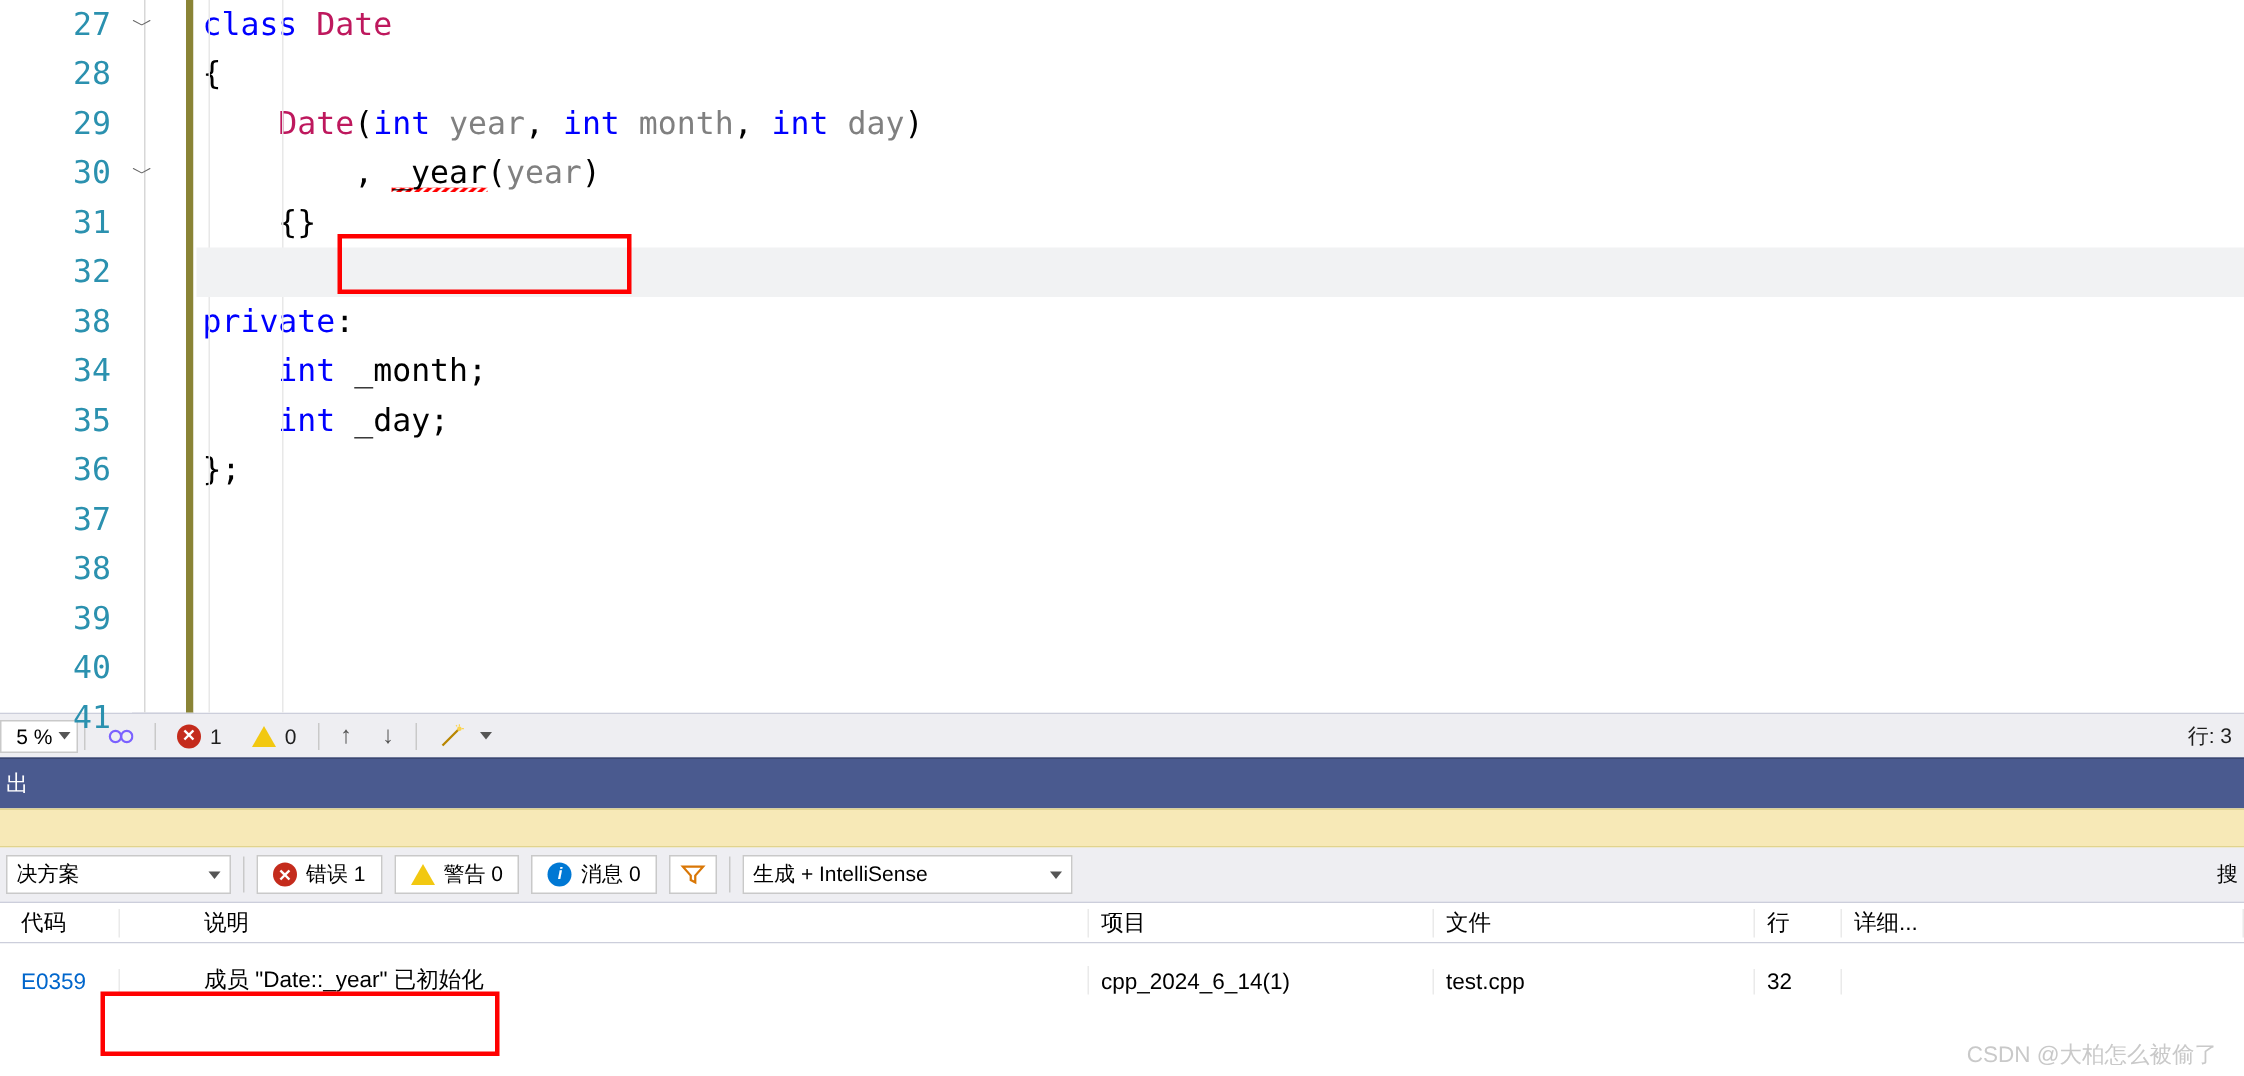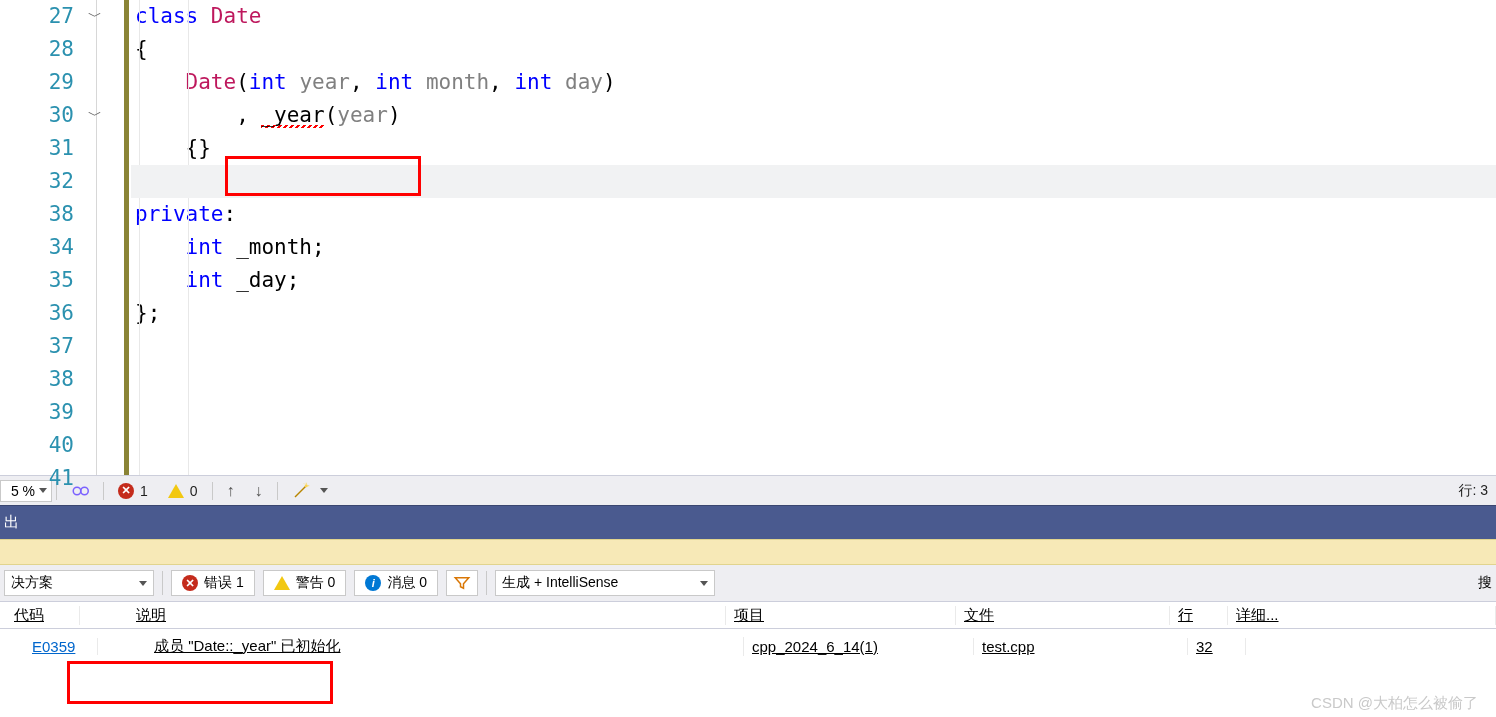--- a/index.html
+++ b/index.html
@@ -56,22 +56,22 @@
   .combo .tri { width:0;height:0;border-left:4px solid transparent;border-right:4px solid transparent;border-top:5px solid #555;}
   .pill { height:26px; display:flex; align-items:center; gap:6px; padding:0 10px; border:1px solid #c9c9c9; background:#fff; }
   .info-ico { width:16px;height:16px;border-radius:50%;background:#0078d4;color:#fff;display:flex;align-items:center;justify-content:center;font-size:11px;font-weight:bold;font-style:italic;}
   .filter-icon svg{ width:18px;height:18px; }
   .vline { width:1px;height:24px;background:#c9c9c9; }
   .errbar .search { margin-left:auto; }
 
   
   .errtable { width:100%; font-family:"Microsoft YaHei",sans-serif; font-size:15px; }
   .errtable .hdr { height:28px; display:flex; align-items:center; background:#fff; border-top:1px solid #cccedb; border-bottom:1px solid #cccedb; }
-  .errtable .row { height:34px; display:flex; align-items:center; background:#fff;padding-left:18px; }
-  .cell { padding:0 8px; border-right:1px solid #eaeaea; overflow:hidden; white-space:nowrap;text-decoration:underline; }
+  .errtable .row { height:34px; display:flex; align-items:flex-end; background:#fff; }
+  .cell { padding:0 8px; border-right:1px solid #eaeaea; overflow:hidden; white-space:nowrap; }
   .c-gap { width:6px; flex:0 0 6px; padding:0; border-right:1px solid #cccedb; }
   .c-code { width:74px; flex:0 0 74px; }
   .c-desc { width:598px; flex:0 0 598px;margin-left:48px; }
   .c-proj { width:230px; flex:0 0 230px; }
   .c-file { width:214px; flex:0 0 214px; }
   .c-line { width:58px;  flex:0 0 58px; }
   .c-det  { flex:1; }
   .hdr .cell { color:#000; }
   .row .c-code { color:#0066cc; }
   .redbox2 { position:absolute; left:67px; top:661px; width:266px; height:43px; border:3px solid #ff0000; pointer-events:none; }

